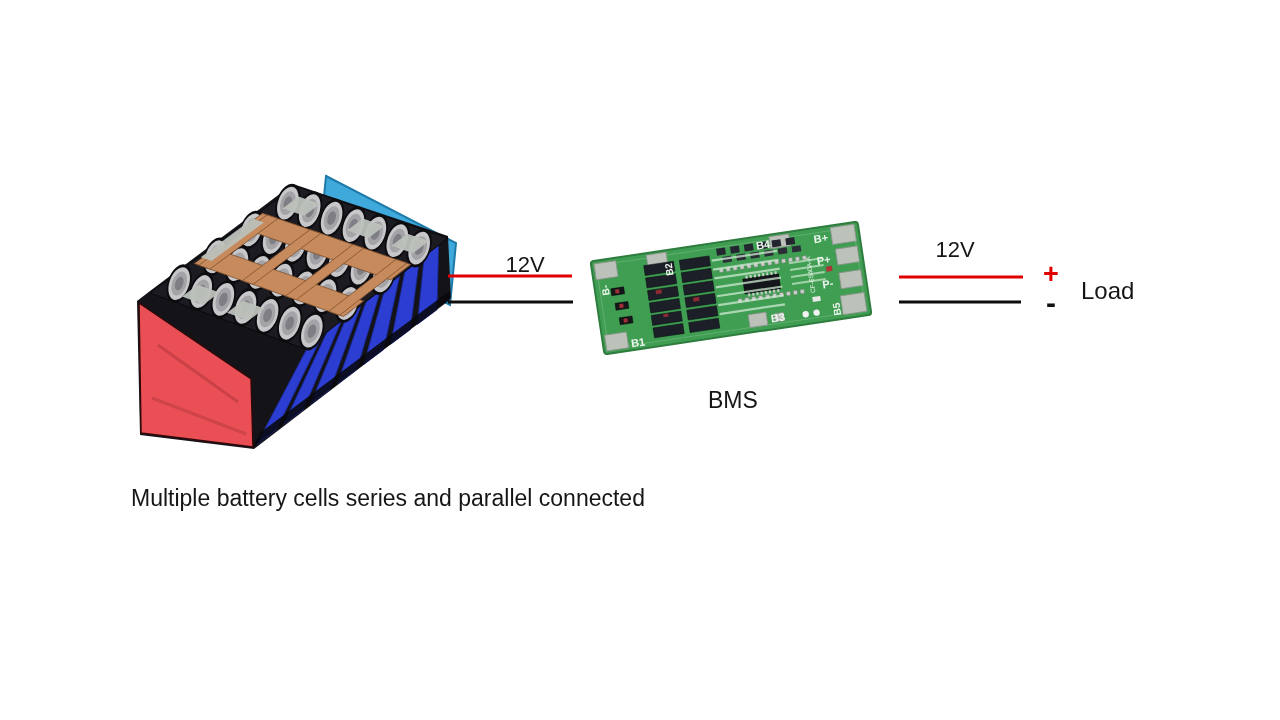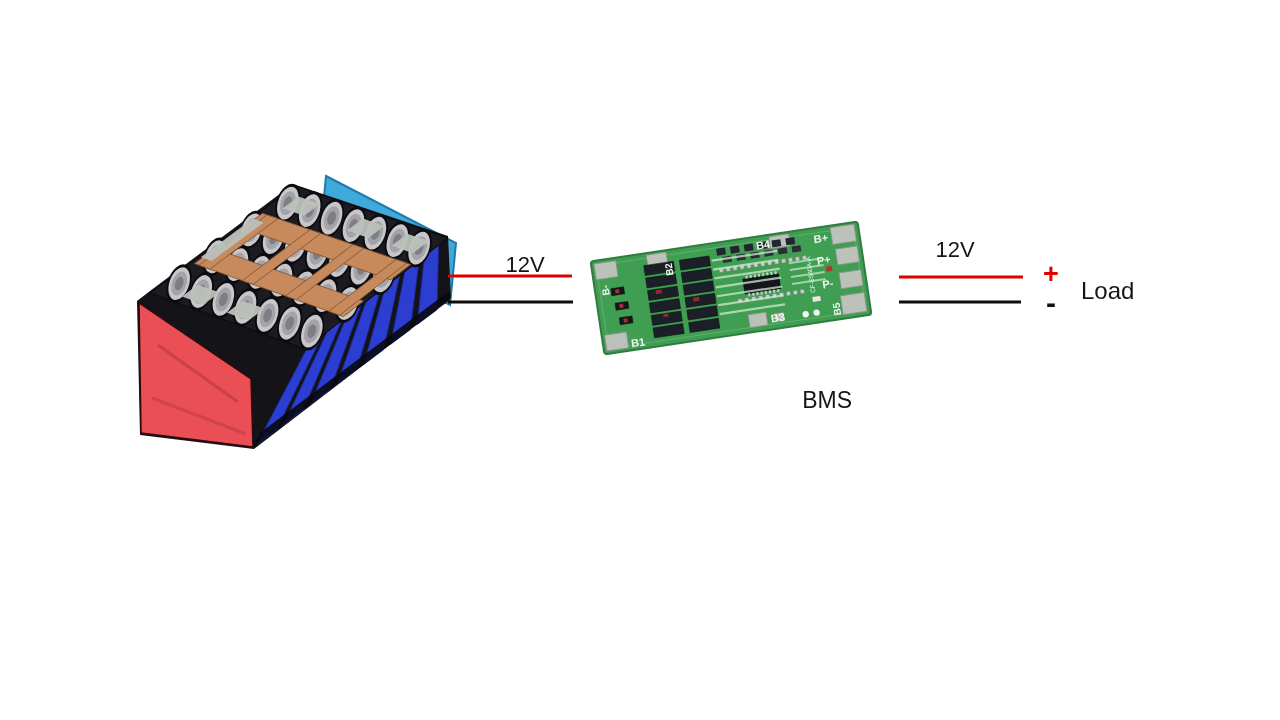--- a/index.html
+++ b/index.html
@@ -8,21 +8,21 @@
     background:var(--background,#ffffff);overflow:hidden;
     font-family:"Liberation Sans",sans-serif;
   }
   svg{position:absolute;left:0;top:0;}
   .lbl{position:absolute;color:var(--text,#161616);white-space:nowrap;}
   .v-left{left:493px;top:252px;width:64px;text-align:center;font-size:22px;}
   .v-right{left:923px;top:237px;width:64px;text-align:center;font-size:22px;}
   .plus{left:1039px;top:261px;width:24px;text-align:center;font-size:27px;font-weight:700;color:var(--plus,#e10000);line-height:1;}
   .minus{left:1039px;top:288px;width:24px;text-align:center;font-size:30px;font-weight:700;color:var(--minus,#111);line-height:1;}
   .load{left:1081px;top:277px;width:104px;text-align:left;font-size:24px;}
-  .bms{left:748px;top:387px;width:104px;text-align:right;font-size:23px;}
+  .bms{left:708px;top:387px;width:104px;text-align:left;font-size:23px;}
   .caption{left:131px;top:485px;font-size:23px;}
   text{font-family:"Liberation Sans",sans-serif;}
   .silk{fill:var(--silkscreen,#eef6ef);font-weight:700;}
 </style>
 </head>
 <body>
 
 <div class="canvas">
 
   <svg width="1280" height="720" viewBox="0 0 1280 720">
@@ -295,13 +295,14 @@
       <text x="814" y="305" font-size="6.5" style="fill:var(--silkscreen,#eef6ef)" transform="rotate(-90 814 305)">CF-6S40A-A</text>
     </g>
   </svg>
 
   <div class="lbl v-left">12V</div>
   <div class="lbl v-right">12V</div>
   <div class="lbl plus">+</div>
   <div class="lbl minus">-</div>
   <div class="lbl load">Load</div>
   <div class="lbl bms">BMS</div>
+  <div class="lbl caption">Multiple battery cells series and parallel connected</div>
 </div>
 
 </body></html>

